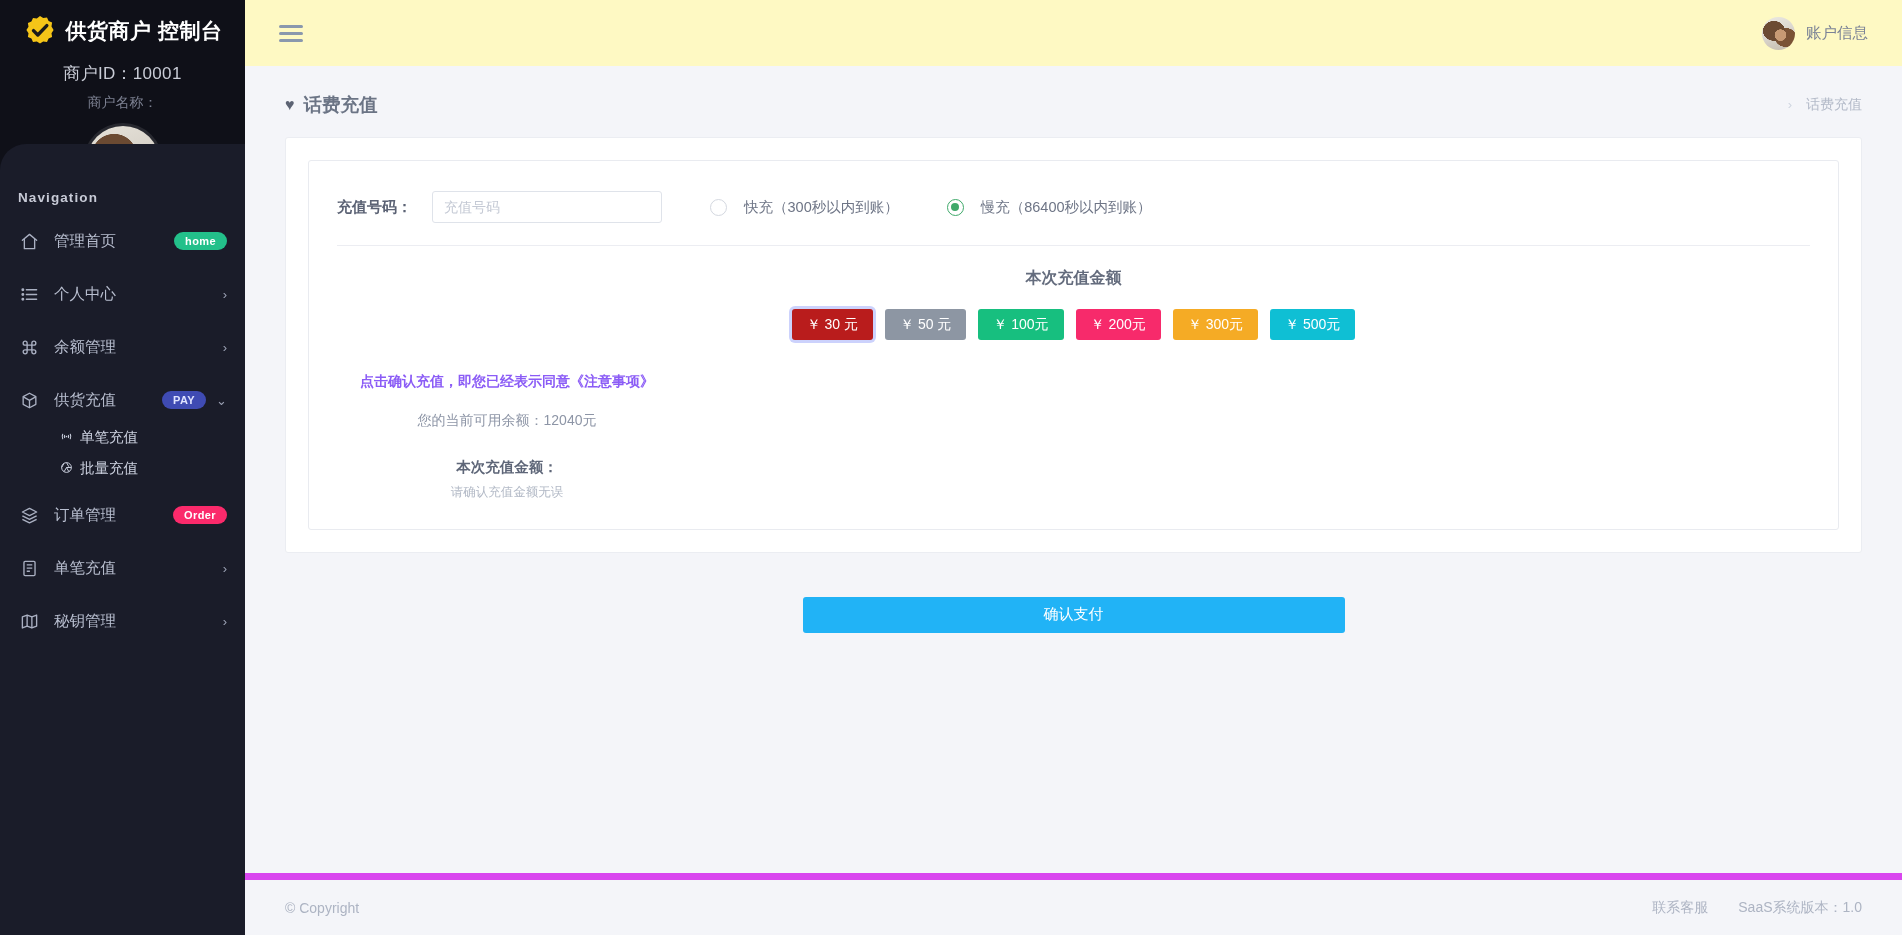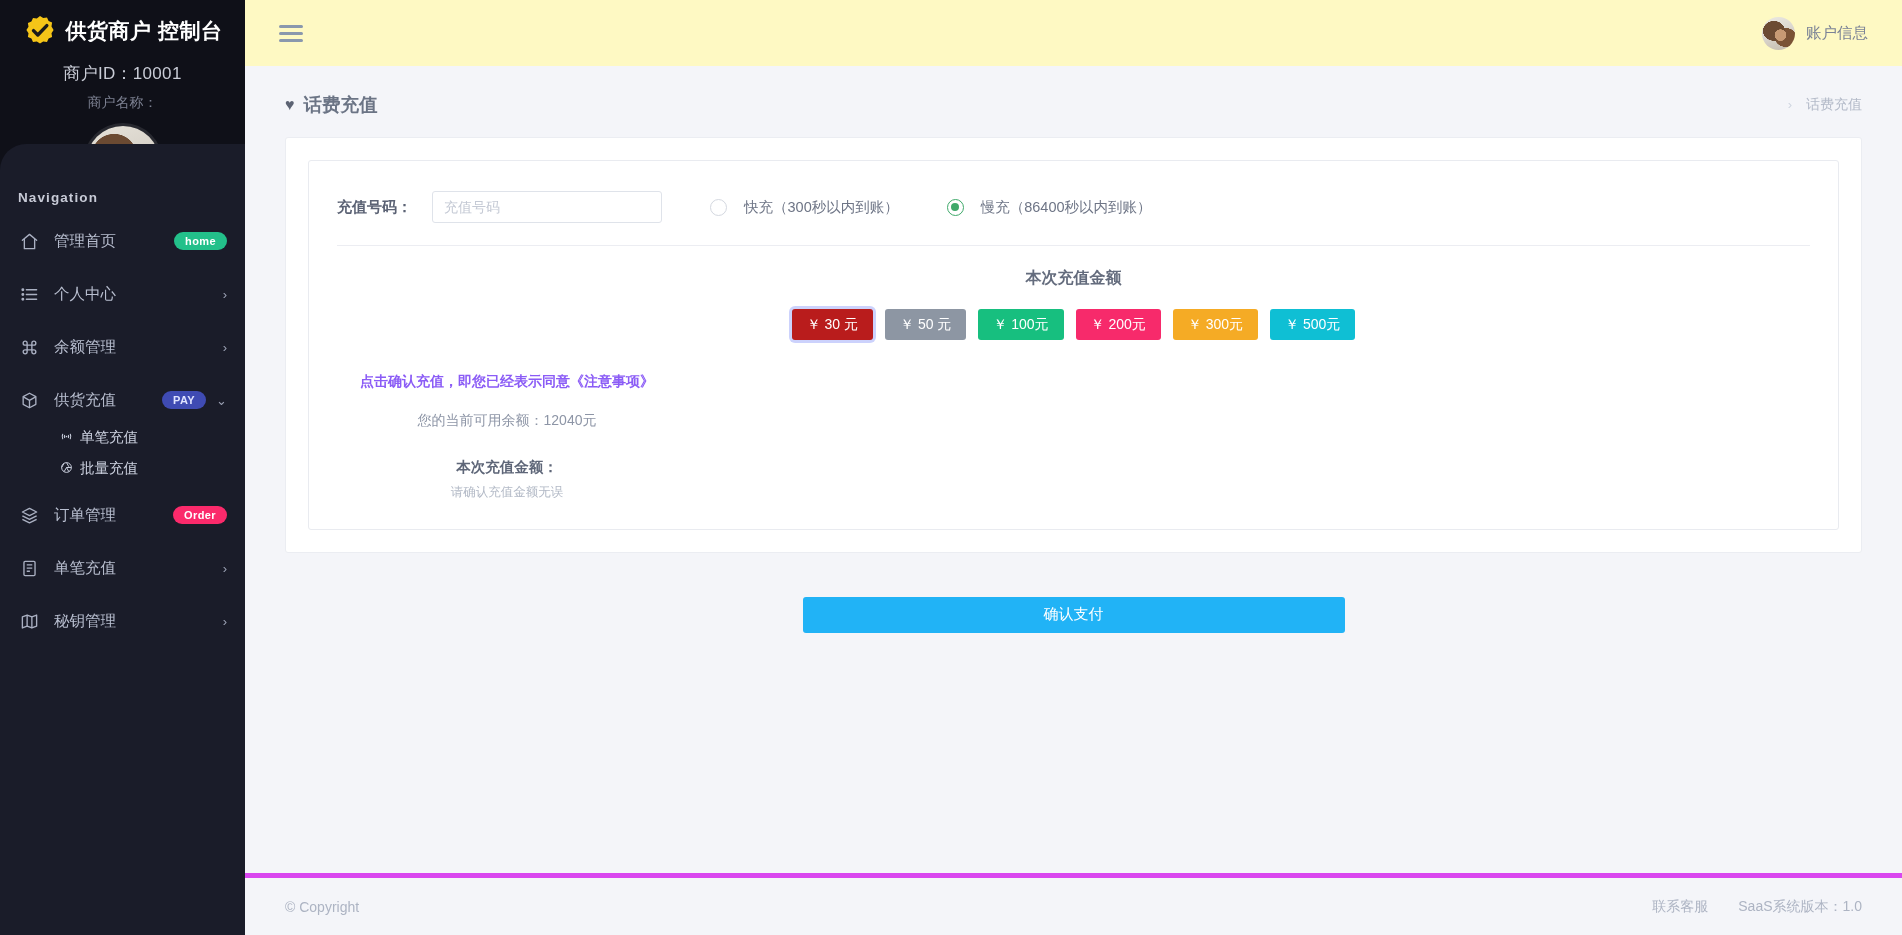--- a/index.html
+++ b/index.html
@@ -199,21 +199,21 @@
 
   .pay-wrap { display: flex; justify-content: center; padding: 44px 0 0 0; }
   .pay-btn {
     width: 542px; height: 36px; background: #21b3f6; color: #fff;
     border: none; border-radius: 3px; font-size: 15px; cursor: pointer;
     font-family: "Liberation Sans", sans-serif;
   }
 
   .footer {
     height: 62px; flex: none; background: #f4f5f9;
-    border-top: 5px solid #d946ef;
+    border-top: 7px solid #d946ef;
     display: flex; align-items: center; padding: 0 40px;
     margin-top: auto;
   }
   .copyright { color: #adb4c3; font-size: 14px; }
   .footer-spacer { flex: 1; }
   .footer-links { display: flex; align-items: center; gap: 30px; }
   .footer-link { color: #adb4c3; font-size: 14px; cursor: pointer; }
   .footer-ver { color: #adb4c3; font-size: 14px; }
 </style>
 </head>

